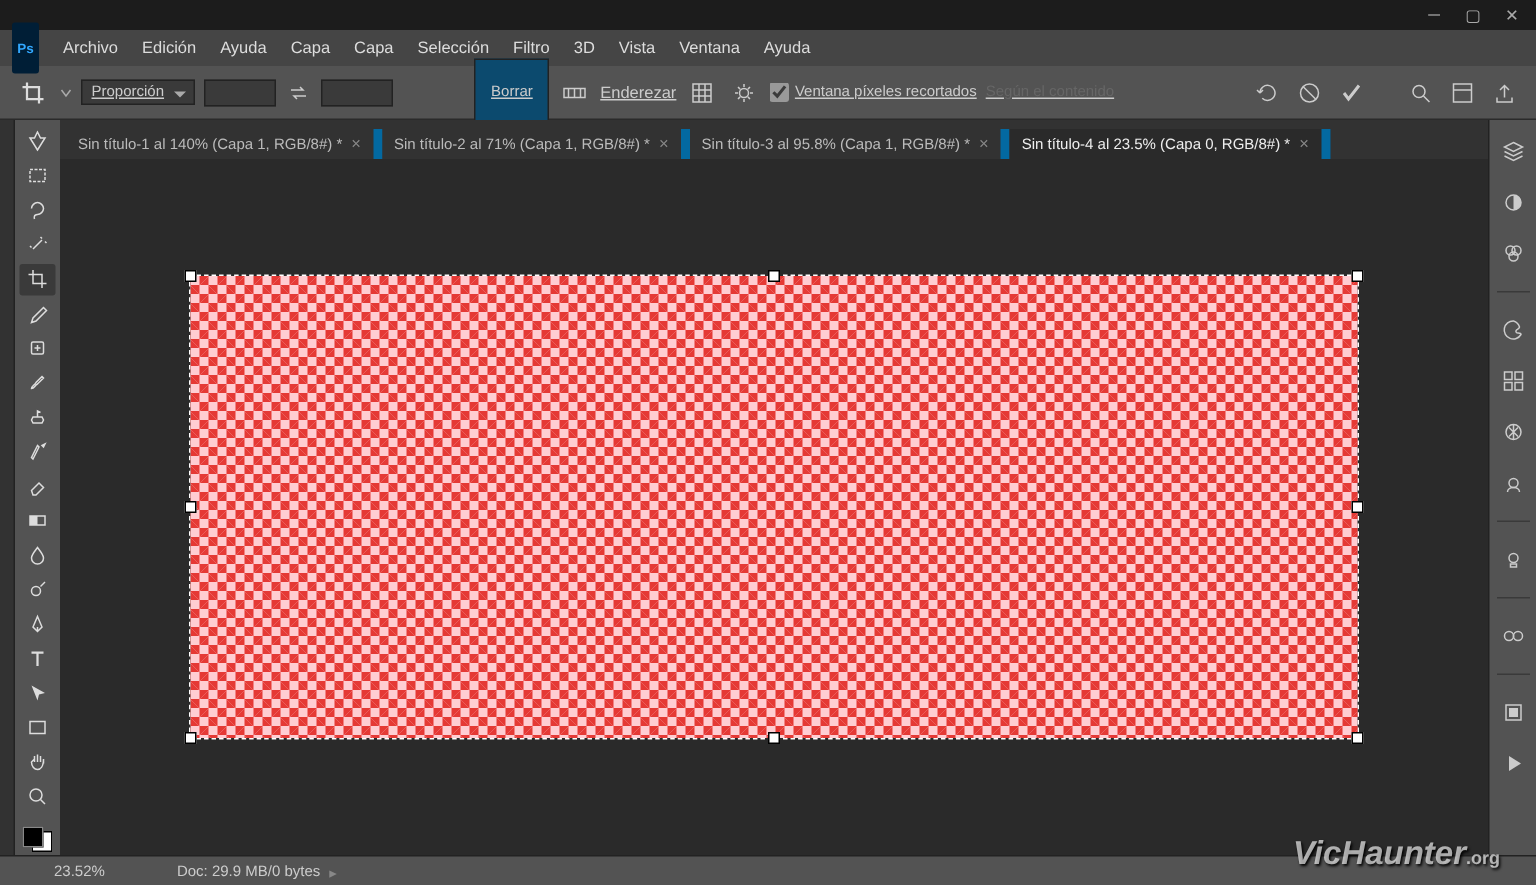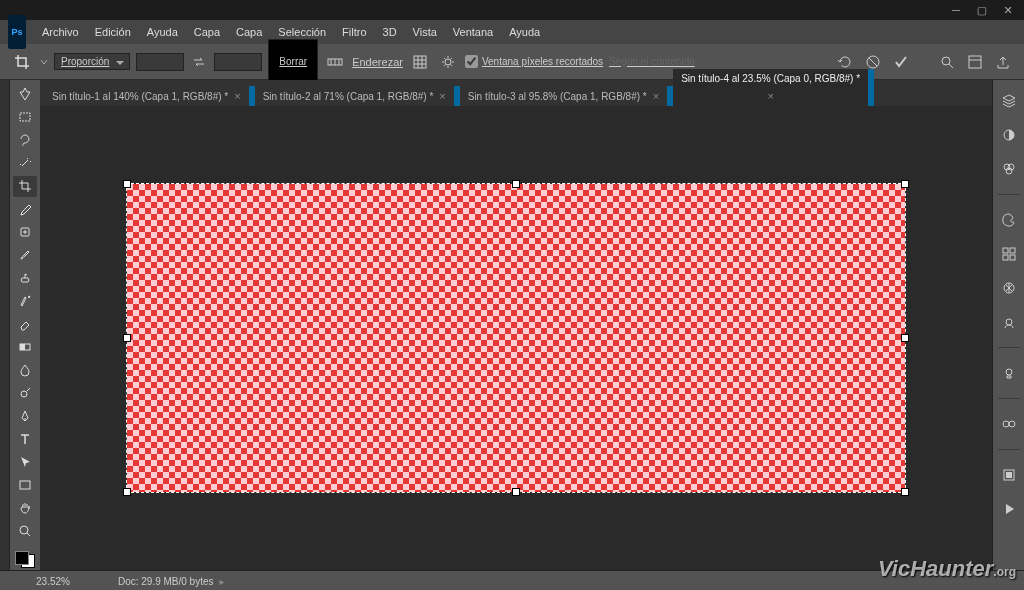--- a/index.html
+++ b/index.html
@@ -8,35 +8,35 @@
 .titlebar .win-ctrl { width: 16px; height: 16px; margin-left: 10px; display: flex; align-items: center; justify-content: center; color: #aaa; cursor: pointer; }
 .menubar { height: 24px; background: #454545; display: flex; align-items: center; padding: 0 8px; }
 .menubar .ps-logo { width: 18px; height: 34px; background: #001e36; color: #31a8ff; font-size: 9px; font-weight: bold; display: flex; align-items: center; justify-content: center; border-radius: 2px; margin-right: 8px; }
 .menubar .menu-item { padding: 0 8px; color: #ddd; cursor: pointer; }
 .optionsbar { height: 36px; background: #535353; display: flex; align-items: center; padding: 0 10px; border-bottom: 1px solid #2a2a2a; gap: 6px; text-decoration: underline; }
 .optionsbar .tool-icon { width: 24px; height: 24px; display: flex; align-items: center; justify-content: center; }
 .optionsbar .dropdown { background: #3a3a3a; border: 1px solid #222; padding: 2px 20px 2px 6px; color: #ccc; font-size: 10px; position: relative; min-width: 70px; }
 .optionsbar .dropdown::after { content: ""; position: absolute; right: 5px; top: 7px; border: 4px solid transparent; border-top-color: #aaa; }
 .optionsbar .num-input { width: 48px; background: #3a3a3a; border: 1px solid #222; color: #ccc; font-size: 10px; padding: 2px 4px; height: 18px; }
 .optionsbar .swap-icon { width: 18px; height: 18px; display: flex; align-items: center; justify-content: center; color: #aaa; cursor: pointer; }
-.optionsbar .btn { background: #000000; border: 1px solid #222; padding: 16px 10px; color: #ccc; font-size: 10px; cursor: pointer; }
+.optionsbar .btn { background: #0c4a6e; border: 1px solid #222; padding: 16px 10px; color: #ccc; font-size: 10px; cursor: pointer; margin-left: 48px; }
 .optionsbar .check { display: flex; align-items: center; gap: 4px; color: #ccc; font-size: 10px; }
 .optionsbar .check input { accent-color: #999; }
 .optionsbar .disabled-label { color: #666; font-size: 10px; }
 .optionsbar .icon-btn { width: 22px; height: 22px; display: flex; align-items: center; justify-content: center; color: #ccc; cursor: pointer; }
 .optionsbar .spacer { flex: 1; }
 .main { display: flex; height: 490px; }
 .toolbar-left-edge { width: 10px; background: #323232; border-right: 1px solid #222; }
 .toolbar { width: 30px; background: #535353; display: flex; flex-direction: column; align-items: center; padding-top: 4px; gap: 2px; }
 .toolbar .tool { width: 24px; height: 24px; display: flex; align-items: center; justify-content: center; cursor: pointer; color: #ddd; border-radius: 2px; }
 .toolbar .tool.active { background: #3a3a3a; }
 .workspace { flex: 1; background: #2a2a2a; display: flex; flex-direction: column; }
 .tabbar { height: 26px; background: #323232; display: flex; align-items: end; padding-left: 4px; }
 .tab { padding: 4px 8px; font-size: 10px; color: #bbb; display: flex; align-items: center; gap: 6px; cursor: pointer; border-right: 6px solid #0369a1; background: #323232; }
-.tab.active { background: #2a2a2a; color: #eee; flex-direction: column; }
+.tab.active { background: #2a2a2a; color: #eee; }
 .tab .close { color: #888; font-size: 11px; cursor: pointer; }
 .canvas-area { flex: 1; background: #2a2a2a; position: relative; display: flex; align-items: center; justify-content: center; }
 .crop-box { position: relative; width: 780px; height: 310px; border: 1px dashed #fff; background: #2a2a2a; }
 .crop-box .checker { position: absolute; inset: 0; background-image:
   linear-gradient(45deg, #e53935 25%, transparent 25%),
   linear-gradient(-45deg, #e53935 25%, transparent 25%),
   linear-gradient(45deg, transparent 75%, #e53935 75%),
   linear-gradient(-45deg, transparent 75%, #e53935 75%),
   linear-gradient(#ffcdd2, #ffcdd2);
   background-size: 12px 12px, 12px 12px, 12px 12px, 12px 12px, auto;
@@ -49,21 +49,21 @@
 .ch-ml { top: 50%; left: -4px; margin-top: -4px; } .ch-mr { top: 50%; right: -4px; margin-top: -4px; }
 .rightbar { width: 32px; background: #535353; display: flex; flex-direction: column; align-items: center; padding-top: 10px; gap: 12px; border-left: 1px solid #222; }
 .rightbar .panel-icon { width: 22px; height: 22px; display: flex; align-items: center; justify-content: center; color: #ccc; cursor: pointer; }
 .rightbar .sep { width: 22px; height: 1px; background: #3a3a3a; margin: 2px 0; }
 .statusbar { height: 22px; background: #535353; display: flex; align-items: center; padding: 0 8px; font-size: 10px; color: #ccc; gap: 20px; border-top: 1px solid #222; }
 .statusbar .status-seg { display: flex; align-items: center; gap: 6px; margin-left: 28px; }
 .statusbar .chevron { color: #888; }
 .fg-bg { width: 24px; height: 24px; position: relative; margin-top: 6px; }
 .fg-bg .bg-sw { width: 14px; height: 14px; background: #fff; border: 1px solid #000; position: absolute; right: 2px; bottom: 2px; }
 .fg-bg .fg-sw { width: 14px; height: 14px; background: #000; border: 1px solid #888; position: absolute; left: 2px; top: 2px; }
-.watermark { position: absolute; right: 8px; bottom: 8px; font-size: 22px; font-weight: bold; font-style: italic; color: rgba(255,255,255,0.65); text-shadow: 1px 1px 2px #000; pointer-events: none; }
+.watermark { position: absolute; right: 24px; bottom: 8px; font-size: 22px; font-weight: bold; font-style: italic; color: rgba(255,255,255,0.65); text-shadow: 1px 1px 2px #000; pointer-events: none; }
 .watermark .org { font-size: 12px; font-style: normal; }
 svg { display: block; }
 </style>
 </head>
 <body>
 
 <div class="titlebar">
   <div class="win-ctrl">─</div>
   <div class="win-ctrl">▢</div>
   <div class="win-ctrl">✕</div>

